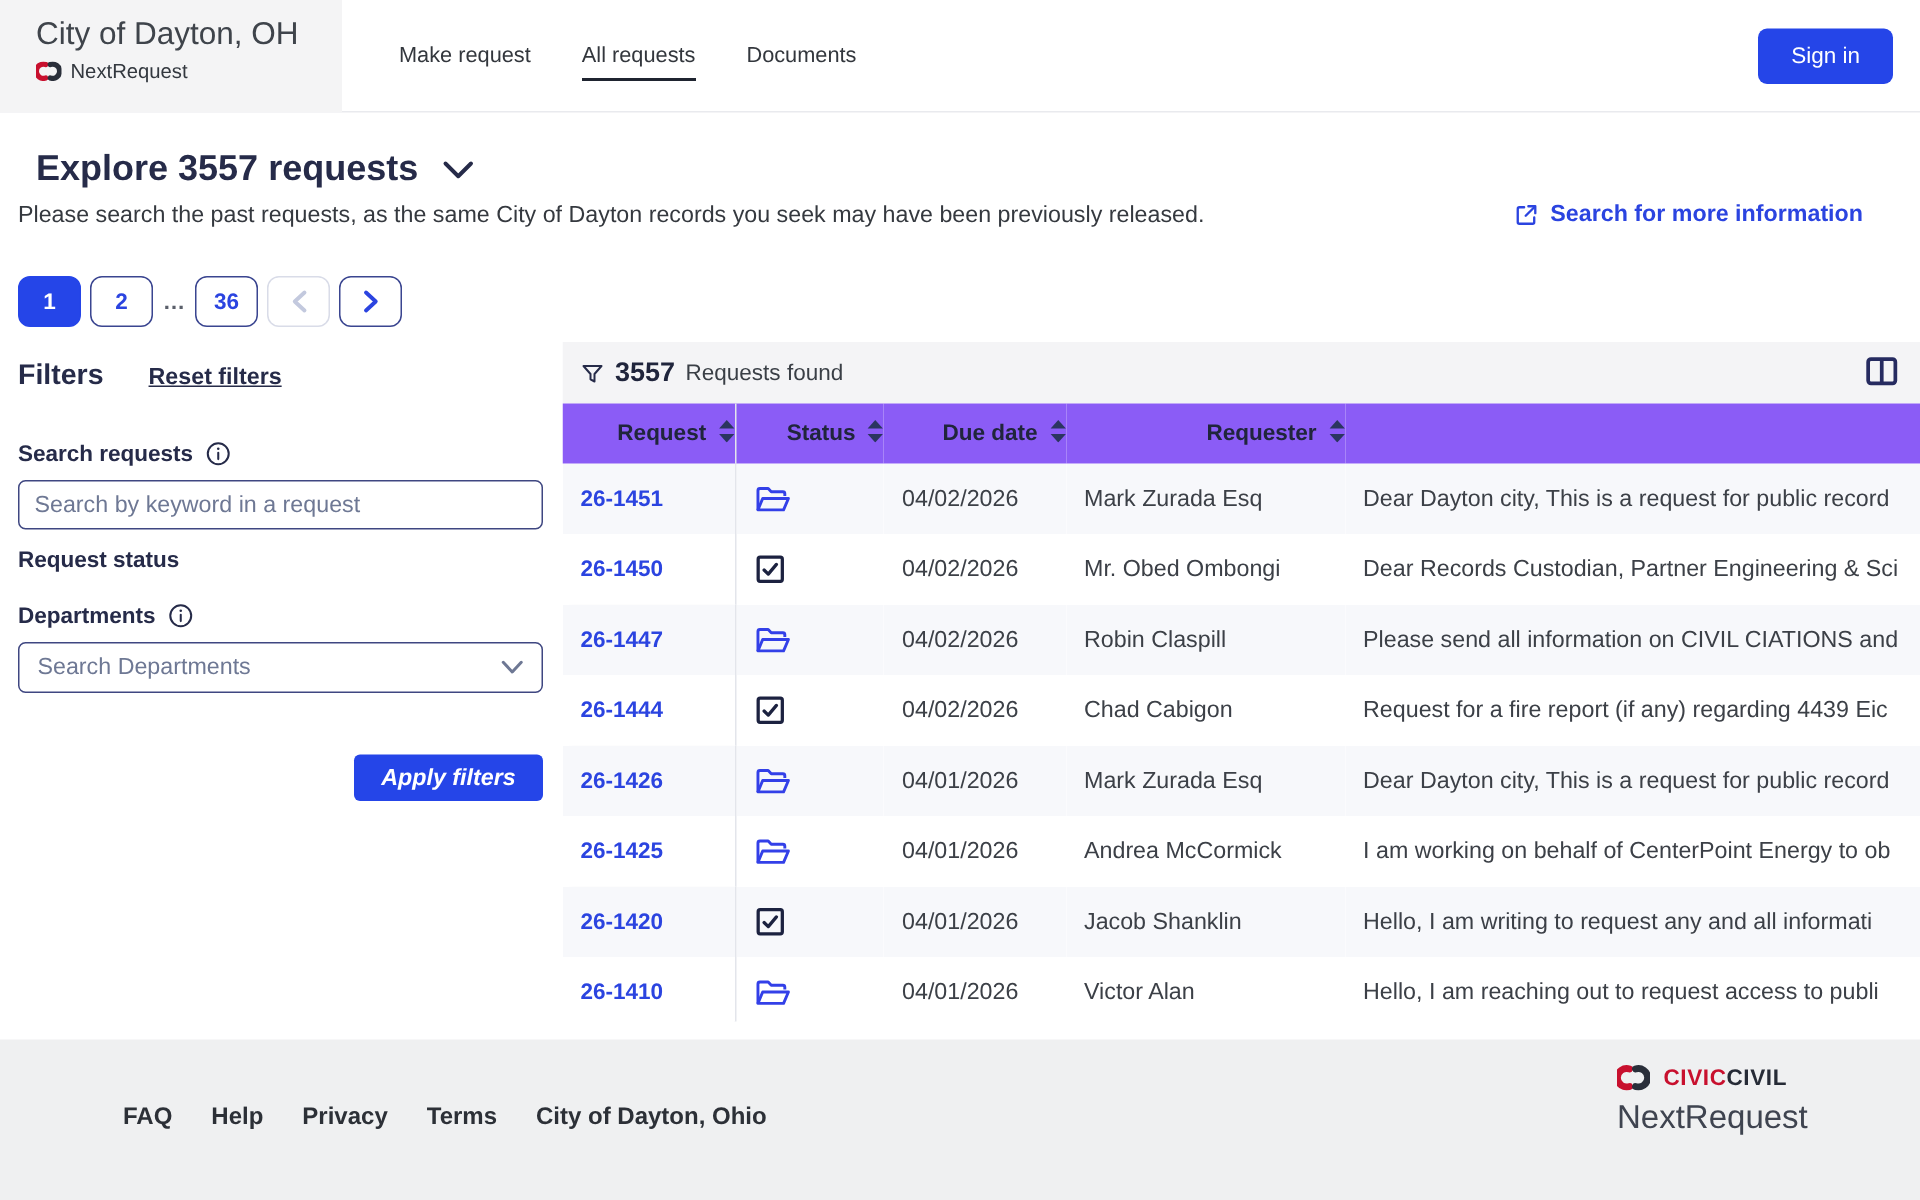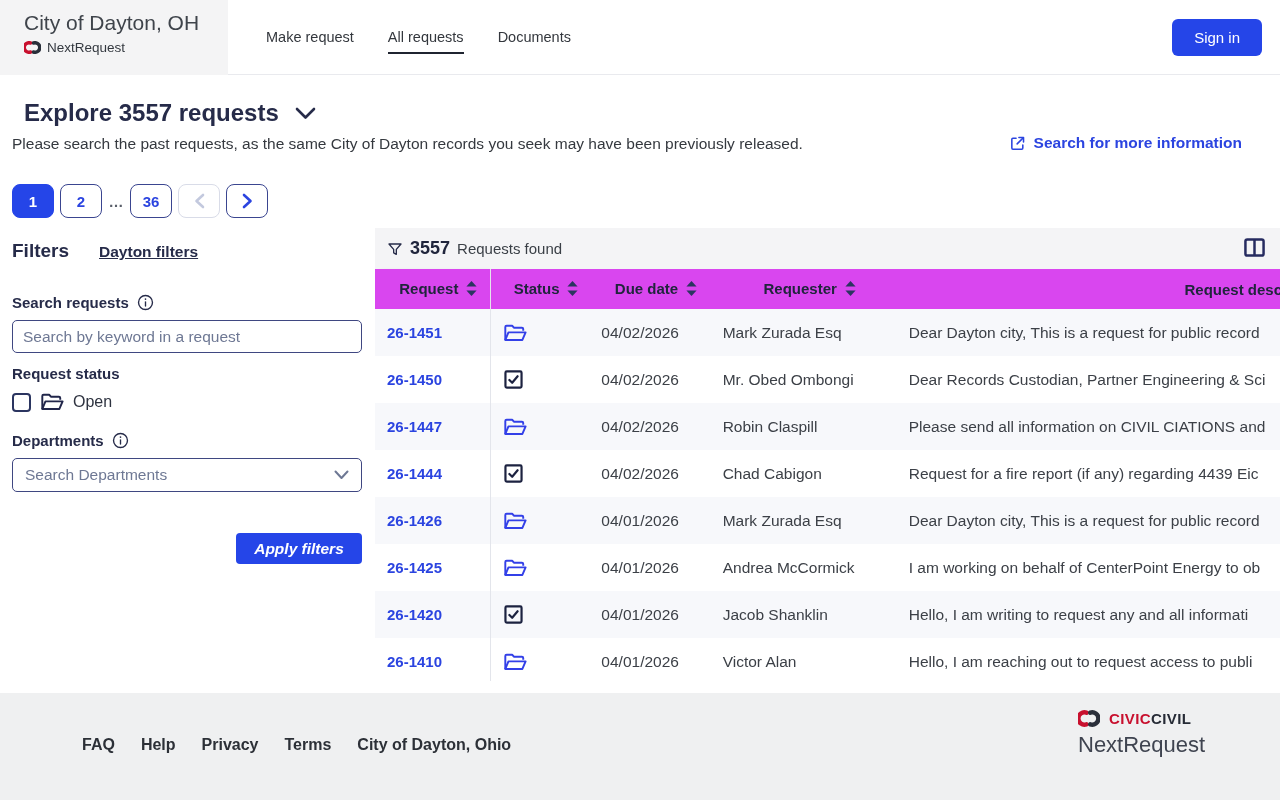--- a/index.html
+++ b/index.html
@@ -72,22 +72,22 @@
 
   
   .table-panel { position:absolute; top:228px; left:375px; width:905px; height:453px; overflow:hidden;
     background:#fff; }
   .found-bar { height:41px; background:#f4f4f6; display:flex; align-items:center; padding:0 14px 0 12px; }
   .found-bar .funnel { color:#262b49; margin-right:7px; }
   .found-count { font-size:18px; font-weight:700; color:#20253c; }
   .found-suffix { font-size:15px; color:#3a3f46; margin-left:7px; }
   .columns-btn { margin-left:auto; background:none; border:none; cursor:pointer; color:#262b60; padding:0; }
   table.requests { border-collapse:collapse; table-layout:fixed; width:1230px; }
-  .requests th { height:40px; text-align:center; font-size:15px; font-weight:700; color:#20253c;
-    padding:0 0 0 12px; background:#d946ef; white-space:nowrap; }
+  .requests th { height:40px; text-align:right; font-size:15px; font-weight:700; color:#20253c;
+    padding:0 0 0 12px; background:#8b5cf6; white-space:nowrap; }
   .requests th .sort { display:inline-block; vertical-align:-2px; margin-left:8px; color:#2b3560; cursor:pointer; }
   .requests td { height:47px; padding:0 0 0 12px; font-size:15.5px; color:#3c4047;
     white-space:nowrap; overflow:hidden; }
   .requests tbody tr:nth-child(odd) td { background:#f7f8fb; }
   .requests tbody tr:nth-child(even) td { background:#fff; }
   .requests th.col-request, .requests td.col-request {
     border-right:1px solid #e3e5eb; box-shadow:3px 0 4px -2px rgba(40,45,80,0.10); }
   .req-link { color:#2b44e0; font-weight:700; text-decoration:none; font-size:15px; cursor:pointer; }
   .st-open { color:#3340e8; }
   .st-closed { color:#1c2240; }
@@ -165,49 +165,39 @@
         <svg width="11" height="16" viewBox="0 0 11 16" fill="none" stroke="currentColor" stroke-width="2.6" stroke-linecap="round" stroke-linejoin="round">
           <path d="M2 2 L8.5 8 L2 14"></path>
         </svg>
       </span>
     </button>
   </div>
 
 <aside class="filters-panel">
   <div class="filters-head">
     <span class="filters-title">Filters</span>
-    <a class="reset-link">Dayton filters</a>
+    <a class="reset-link">Reset filters</a>
   </div>
 
   <div class="field-label lbl-search">
     <span>Search requests</span>
     <span class="icon">
       <svg width="17" height="17" viewBox="0 0 20 20" fill="none" stroke="#262b49" stroke-width="1.6">
         <circle cx="10" cy="10" r="8.2"></circle>
           <path d="M10 9.2 v5" stroke-linecap="round"></path>
           <circle cx="10" cy="6" r="1" fill="#262b49" stroke="none"></circle>
       </svg>
     </span>
   </div>
   <input class="search-input" type="text" placeholder="Search by keyword in a request" style="">
 
   <div class="field-label lbl-status">
     <span>Request status</span>
   </div>
   <div id="status-options">
-      <div class="status-option">
-        <span class="checkbox"></span>
-        <span class="icon sicon">
-          <svg width="24" height="20" viewBox="0 0 26 21" fill="none" stroke="currentColor" stroke-width="2.1" stroke-linejoin="round">
-            <path d="M2.5 18 V4 a1.4 1.4 0 0 1 1.4-1.4 h6 l2.2 2.3 h8.4 a1.4 1.4 0 0 1 1.4 1.4 V8"></path>
-            <path d="M2.5 18 l3.4-8.2 H24.5 L21 18 Z"></path>
-          </svg>
-        </span>
-        <span class="olabel">Open</span>
-      </div>
     </div>
 
   <div class="field-label lbl-depts">
     <span>Departments</span>
     <span class="icon">
       <svg width="17" height="17" viewBox="0 0 20 20" fill="none" stroke="#262b49" stroke-width="1.6">
         <circle cx="10" cy="10" r="8.2"></circle>
           <path d="M10 9.2 v5" stroke-linecap="round"></path>
           <circle cx="10" cy="6" r="1" fill="#262b49" stroke="none"></circle>
       </svg>

